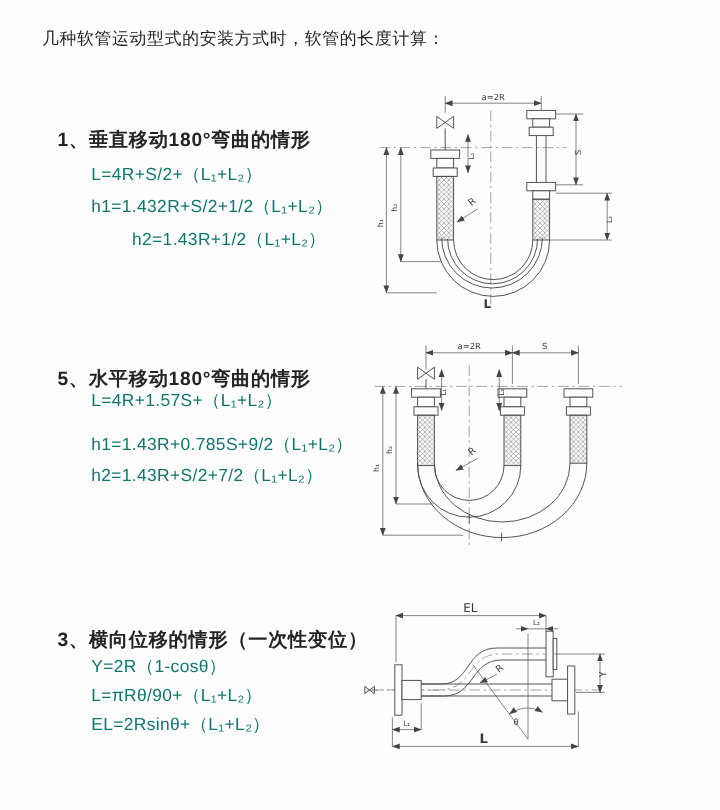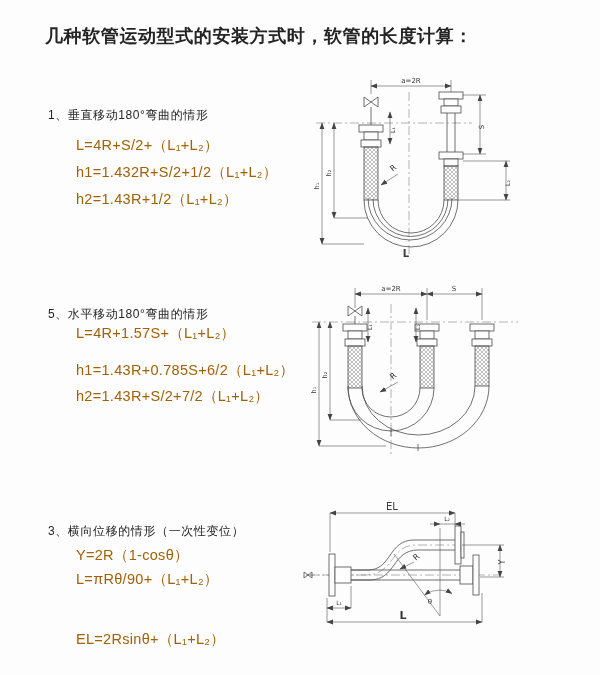--- a/index.html
+++ b/index.html
@@ -5,56 +5,56 @@
   * { margin:0; padding:0; box-sizing:border-box; }
   html,body { width:600px; height:675px; }
   body {
     position:relative;
     background:#fdfdfd;
     font-family:"Liberation Sans","DejaVu Sans",sans-serif;
     color:#242424;
     overflow:hidden;
   }
   .page-title {
-    position:absolute; left:45px; top:24px;
-    font-size:18px; font-weight:bold; letter-spacing:0.6px;
+    position:absolute; left:35px; top:24px;
+    font-size:14px; font-weight:normal; letter-spacing:0.6px;
   }
   .sec-heading {
     position:absolute; left:48px;
-    font-size:12px; font-weight:normal; letter-spacing:0.6px;
+    font-size:16px; font-weight:bold; letter-spacing:0.6px;
   }
   .formula {
     position:absolute; left:76px;
-    font-size:14.5px; letter-spacing:0.3px; color:#a16207;
+    font-size:14.5px; letter-spacing:0.3px; color:#0f766e;
   }
   #h1-s1 { top:107px; }
-  .f-s1-0 { top:136px; } .f-s1-1 { top:163px;text-align:right; } .f-s1-2 { top:190px; }
+  .f-s1-0 { top:136px; } .f-s1-1 { top:163px;text-align:right; } .f-s1-2 { top:190px;margin-left:34px; }
   #h1-s2 { top:306px; }
   .f-s2-0 { top:324px; } .f-s2-1 { top:361px; } .f-s2-2 { top:387px; }
   #h1-s3 { top:523px; }
-  .f-s3-0 { top:570px; } .f-s3-1 { top:546px; } .f-s3-2 { top:630px; }
+  .f-s3-0 { top:570px; } .f-s3-1 { top:546px; } .f-s3-2 { top:594px; }
   svg.diag { position:absolute; }
   #d1 { left:310px; top:70px; }
   #d2 { left:306px; top:280px; }
   #d3 { left:296px; top:498px; }
   svg text { font-family:"DejaVu Sans","Liberation Sans",sans-serif; fill:#3a3a3a; }
 </style>
 </head>
 <body>
 
 <div class="page-title">几种软管运动型式的安装方式时，软管的长度计算：</div>
 
 <div id="h1-s1" class="sec-heading">1、垂直移动180°弯曲的情形</div>
 <div class="formula f-s1-0">L=4R+S/2+（L₁+L₂）</div>
 <div class="formula f-s1-1">h1=1.432R+S/2+1/2（L₁+L₂）</div>
 <div class="formula f-s1-2">h2=1.43R+1/2（L₁+L₂）</div>
 
 <div id="h1-s2" class="sec-heading">5、水平移动180°弯曲的情形</div>
 <div class="formula f-s2-0">L=4R+1.57S+（L₁+L₂）</div>
-<div class="formula f-s2-1">h1=1.43R+0.785S+6/2（L₁+L₂）</div>
+<div class="formula f-s2-1">h1=1.43R+0.785S+9/2（L₁+L₂）</div>
 <div class="formula f-s2-2">h2=1.43R+S/2+7/2（L₁+L₂）</div>
 
 <div id="h1-s3" class="sec-heading">3、横向位移的情形（一次性变位）</div>
 <div class="formula f-s3-0">L=πRθ/90+（L₁+L₂）</div>
 <div class="formula f-s3-1">Y=2R（1-cosθ）</div>
 <div class="formula f-s3-2">EL=2Rsinθ+（L₁+L₂）</div>
 
 <svg id="d1" class="diag" width="218" height="190" viewBox="0 0 218 190">
   <defs>
     <pattern id="braid1" width="4" height="4" patternUnits="userSpaceOnUse">

